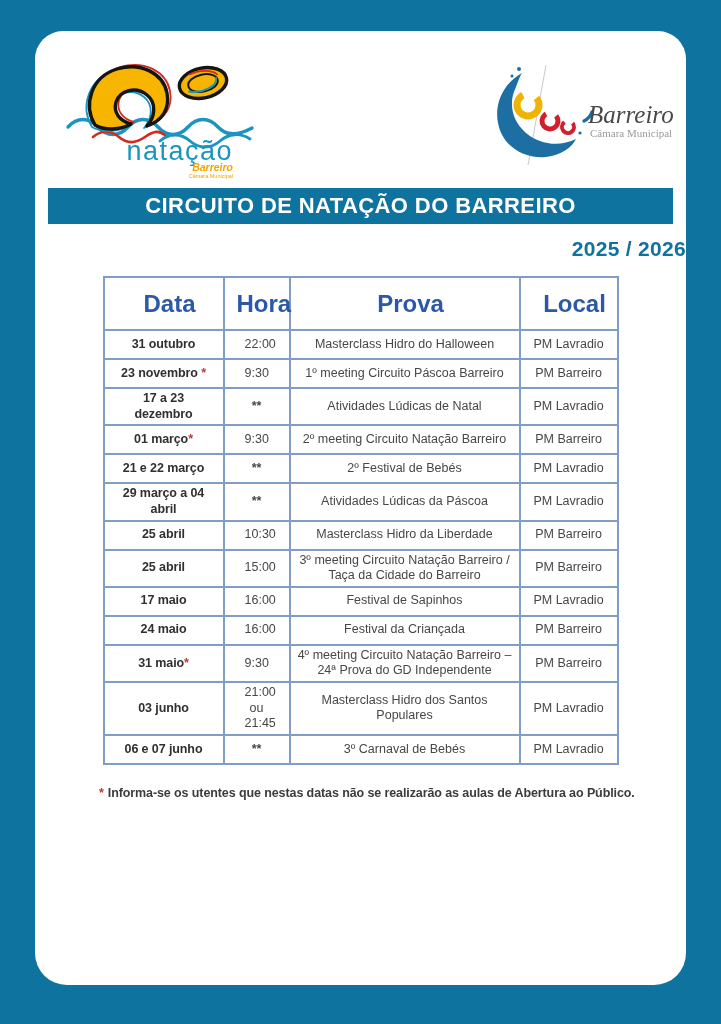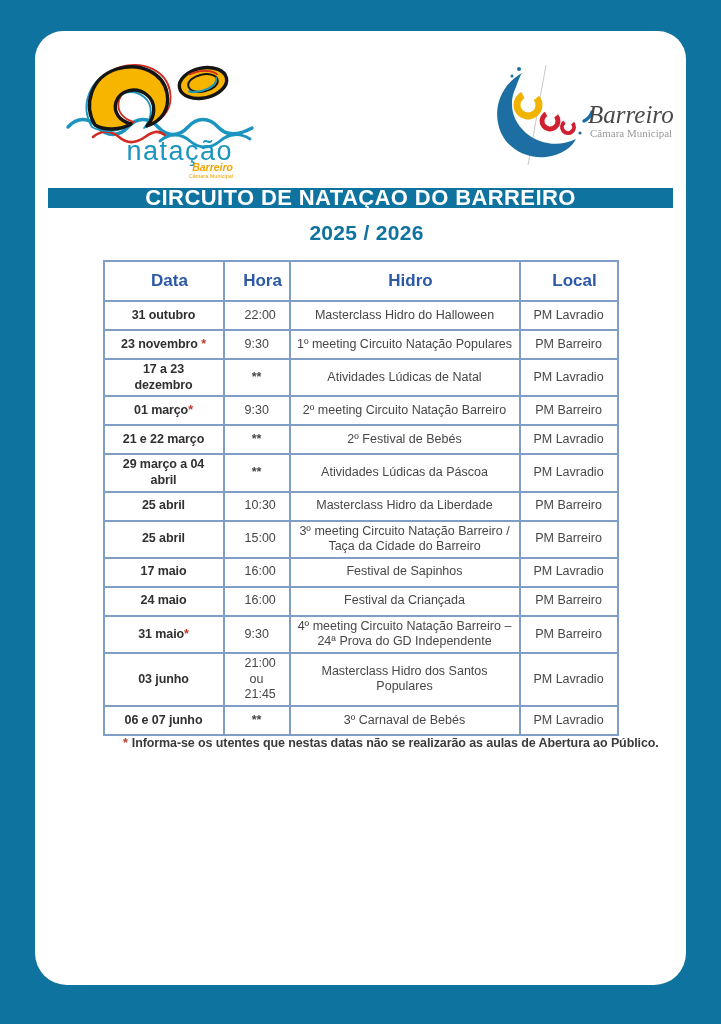--- a/index.html
+++ b/index.html
@@ -23,39 +23,39 @@
     overflow:hidden;
   }
   .card{
     position:absolute;left:35px;top:31px;width:651px;height:954px;
     background:#ffffff;border-radius:28px 28px 32px 32px;
   }
   .logos{position:relative;height:157px;}
   .logo-natacao{position:absolute;left:30px;top:26px;}
   .logo-barreiro{position:absolute;left:453px;top:34px;}
   .banner{
-    margin:0 13px;height:20px;background:var(--teal);
+    margin:0 13px;height:36px;background:var(--teal);
     display:flex;align-items:center;justify-content:center;
     color:#ffffff;font-size:22px;font-weight:bold;letter-spacing:.4px;
   }
   .season{
-    margin-top:13px;text-align:center;
+    margin-top:13px;text-align:right;
     color:var(--teal);font-size:21px;font-weight:bold;letter-spacing:.3px;padding-left:12px;
   }
   table.sched{
     margin:15px auto 0 auto;border-collapse:collapse;table-layout:fixed;width:514px;
   }
   .sched col.c1{width:120px}.sched col.c2{width:66px}.sched col.c3{width:230px}.sched col.c4{width:98px}
   .sched th,.sched td{border:2px solid var(--tbl-border);text-align:center;vertical-align:middle;}
-  .sched th{height:40px;color:var(--hdr-blue);font-size:17px;font-weight:bold;padding-left:12px;}
+  .sched th{height:53px;color:var(--hdr-blue);font-size:24px;font-weight:bold;padding-left:12px;}
   .sched td{height:29px;font-size:12.5px;color:var(--ink);padding:2px 5px;line-height:1.25;}
   .sched td.c-date{font-weight:bold;color:var(--date-ink);padding:2px 14px;letter-spacing:-0.1px;}
   .sched td.c-hora{padding:2px 20px;text-align:center;}
   .red{color:var(--red);font-weight:bold;}
-  .footnotes{padding-left:88px;}
+  .footnotes{margin-top:21px;padding-left:64px;}
   .footnote{font-size:12.5px;font-weight:bold;color:#3c3c3c;margin-bottom:8px;letter-spacing:-0.1px;}
   .footnote .fn-mark{color:var(--red);margin-right:4px;}
 </style>
 </head>
 <body>
 
 <div class="card">
 
   <div class="logos">
 
@@ -107,35 +107,35 @@
     <colgroup>
         <col class="c1">
         <col class="c2">
         <col class="c3">
         <col class="c4">
       </colgroup>
     <thead>
       <tr>
         <th>Data</th>
         <th>Hora</th>
-        <th>Hidro</th>
+        <th>Prova</th>
         <th>Local</th>
       </tr>
     </thead>
     <tbody id="tbody">
         <tr>
           <td class="c-date"><span>31 outubro</span></td>
           <td class="c-hora">22:00</td>
           <td>Masterclass Hidro do Halloween</td>
           <td>PM Lavradio</td>
         </tr>
         <tr>
           <td class="c-date"><span>23 novembro</span><span class="red"> *</span></td>
           <td class="c-hora">9:30</td>
-          <td>1º meeting Circuito Natação Populares</td>
+          <td>1º meeting Circuito Páscoa Barreiro</td>
           <td>PM Barreiro</td>
         </tr>
         <tr>
           <td class="c-date"><span>17 a 23 dezembro</span></td>
           <td class="c-hora red">**</td>
           <td>Atividades Lúdicas de Natal</td>
           <td>PM Lavradio</td>
         </tr>
         <tr>
           <td class="c-date"><span>01 março</span><span class="red">*</span></td>

